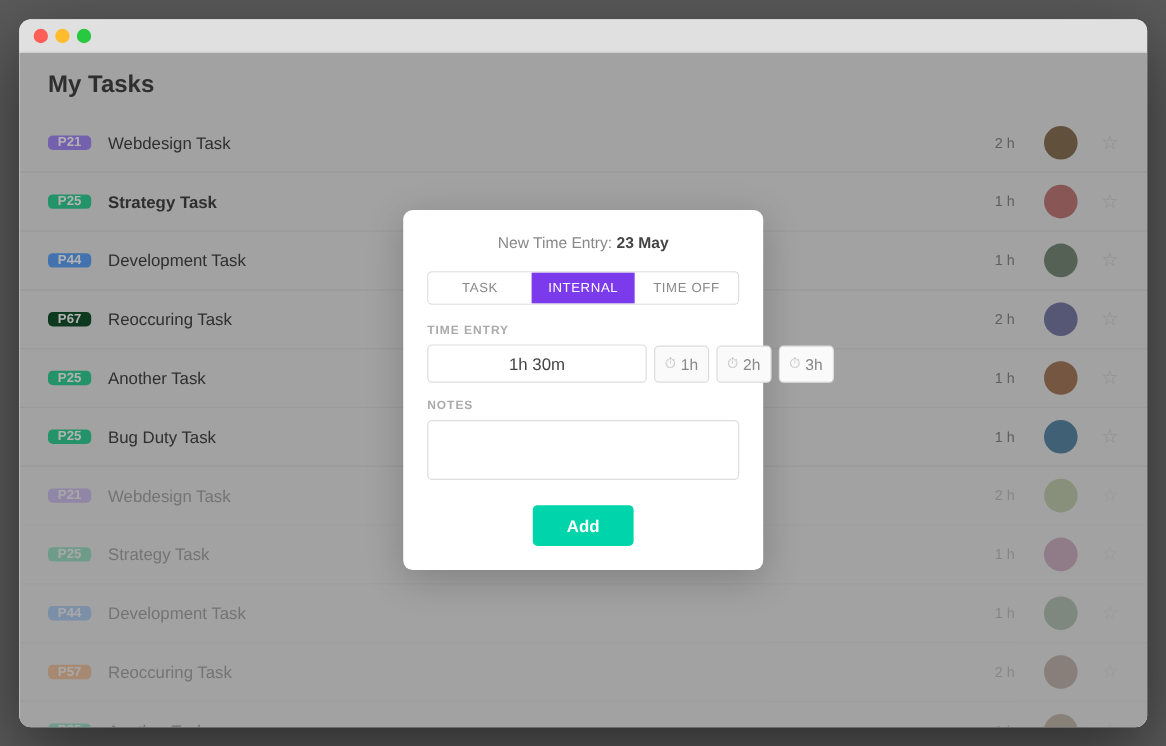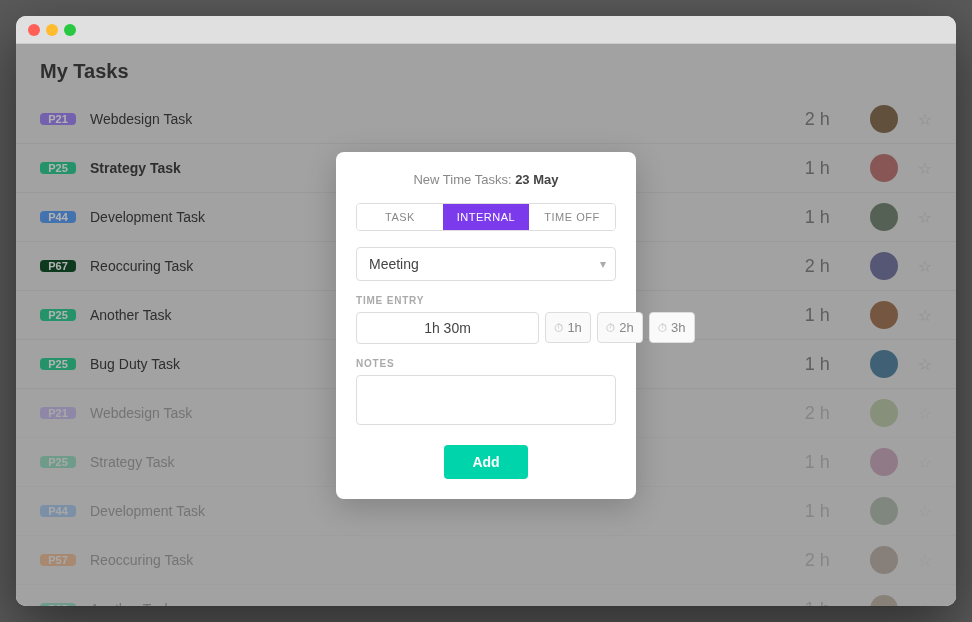--- a/index.html
+++ b/index.html
@@ -94,23 +94,23 @@
 
     .task-name {
       flex: 1;
       font-size: 14px;
       color: #444;
     }
 
     .task-name.bold { font-weight: 600; }
 
     .task-time {
-      font-size: 18px;
+      font-size: 12px;
       color: #888;
-      margin-right: 26px;
+      margin-right: 10px;
     }
 
     .avatar {
       width: 28px;
       height: 28px;
       border-radius: 50%;
       overflow: hidden;
       background: #ccc;
       display: flex;
       align-items: center;
@@ -386,39 +386,30 @@
       <span class="task-name">Another Task</span>
       <span class="task-time">1 h</span>
       <div class="avatar av1"></div>
       <span class="star-icon">☆</span>
     </div>
       </div>
 
     <div class="modal-overlay">
       <div class="modal">
         <div class="modal-title">
-          <span>New Time Tasks:</span>
+          <span>New Time Entry:</span>
           <strong>23 May</strong>
         </div>
 
         <div class="tab-group">
           <button class="tab-btn">TASK</button>
           <button class="tab-btn active">INTERNAL</button>
           <button class="tab-btn">TIME OFF</button>
         </div>
 
-        <div class="select-wrapper">
-          <select class="select-field">
-            <option>Meeting</option>
-            <option>Training</option>
-            <option>Admin</option>
-            <option>Other</option>
-          </select>
-          <span class="select-arrow">▾</span>
-        </div>
 
         <div class="form-label">TIME ENTRY</div>
         <div class="time-entry-row">
           <input class="time-input" type="text" value="1h 30m" style="">
           <button class="time-preset">
             <span class="time-preset-icon">⏱</span>
             <span>1h</span>
           </button>
           <button class="time-preset">
             <span class="time-preset-icon">⏱</span>

